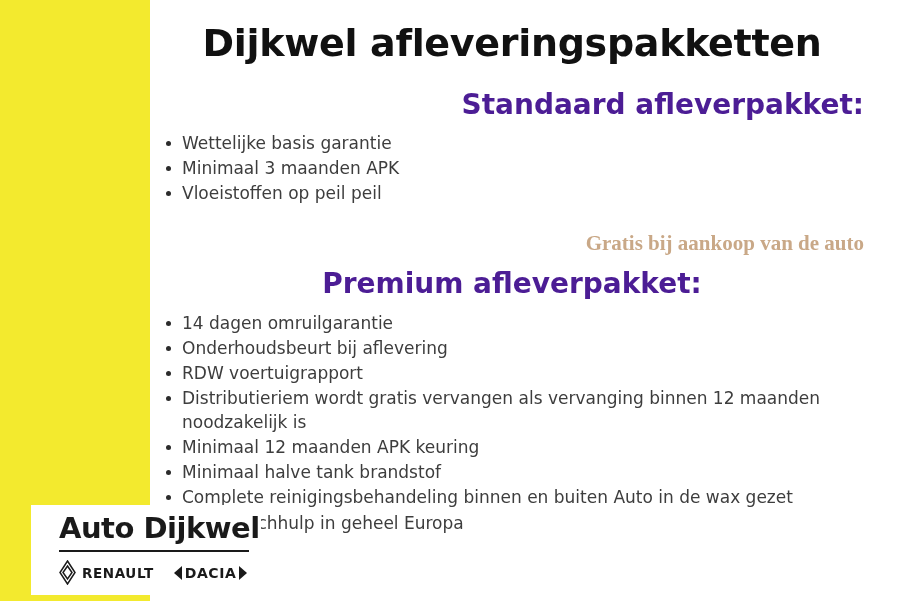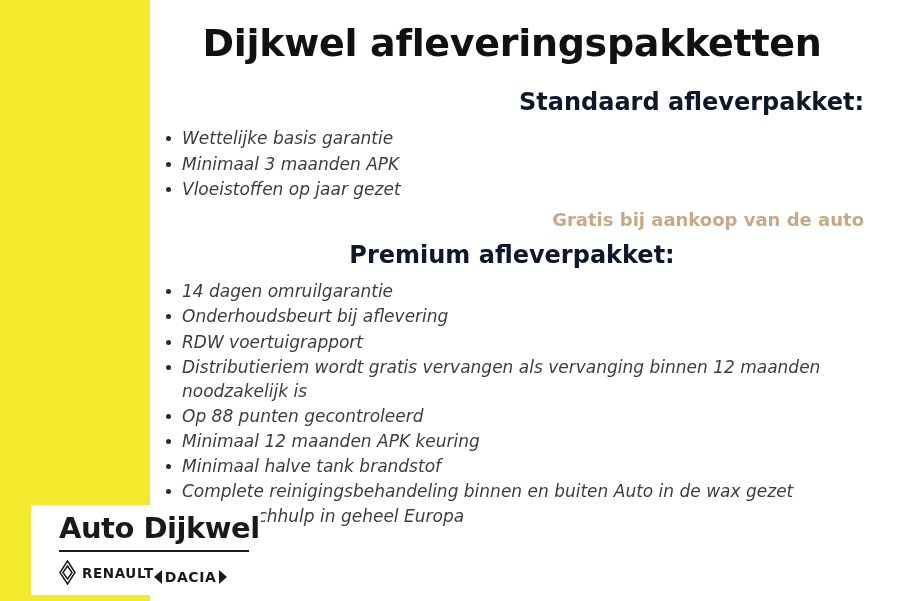--- a/index.html
+++ b/index.html
@@ -50,21 +50,22 @@
     white-space: nowrap;
   }
   .logo-rule {
     height: 2px;
     background: #1a1a1a;
     margin: 7px 0 8px 0;
     width: 100%;
   }
   .logo-brands {
     display: flex;
-    align-items: flex-end;
+    align-items: center;
+    gap: 20px;
   }
   .brand-renault {
     display: flex;
     align-items: center;
     gap: 6px;
   }
   .renault-diamond {
     width: 17px;
     height: 25px;
     flex: none;
@@ -114,35 +115,34 @@
     text-align: center;
     font-size: 38px;
     font-weight: bold;
     color: #111111;
     margin: 7px 0 0 0;
     line-height: 1.1;
     letter-spacing: -0.3px;
   }
   .section-heading {
     text-align: right;
-    font-size: 24px;
-    font-weight: bold;
-    color: #0f172a;
+    font-size: 28px;
+    font-weight: bold;
+    color: #4c1d95;
     margin: 24px 0 10px 0;
     line-height: 1.15;
   }
   .section-heading.premium {
     margin-top: 12px;
     text-align: center;
   }
   ul.feature-list {
     list-style: none;
     margin: 0;
     padding: 0;
-    font-style: italic;
   }
   ul.feature-list li {
     position: relative;
     padding-left: 22px;
     font-size: 17px;
     color: #3d3d3d;
     line-height: 1.42;
     margin: 0 0 1px 0;
   }
   ul.feature-list li::before {
@@ -156,55 +156,55 @@
     background: #2b2b2b;
   }
   .std-list {
     margin-left: 15px;
   }
   .prem-list {
     margin-left: 15px;
   }
   .gratis-line {
     text-align: right;
-    font-size: 18px;
+    font-size: 21px;
     font-weight: bold;
     color: #c9a887;
-    margin: 8px 0 0 0;
+    margin: 26px 0 0 0;
+    font-family: Liberation Serif, serif;
   }
 </style>
 </head>
 <body>
 
 <div class="page">
 
   <div class="yellow-band"></div>
 
   <div class="content">
 
     <h1 class="main-title">Dijkwel afleveringspakketten</h1>
 
     <h2 class="section-heading">Standaard afleverpakket:</h2>
 
     <ul class="feature-list std-list">
       <li>Wettelijke basis garantie</li>
       <li>Minimaal 3 maanden APK</li>
-      <li>Vloeistoffen op jaar gezet</li>
+      <li>Vloeistoffen op peil peil</li>
     </ul>
 
     <div class="gratis-line">Gratis bij aankoop van de auto</div>
 
     <h2 class="section-heading premium">Premium afleverpakket:</h2>
 
     <ul class="feature-list prem-list">
       <li>14 dagen omruilgarantie</li>
       <li>Onderhoudsbeurt bij aflevering</li>
       <li>RDW voertuigrapport</li>
       <li>Distributieriem wordt gratis vervangen als vervanging binnen 12 maanden noodzakelijk is</li>
-      <li>Op 88 punten gecontroleerd</li>
       <li>Minimaal 12 maanden APK keuring</li>
       <li>Minimaal halve tank brandstof</li>
       <li>Complete reinigingsbehandeling binnen en buiten Auto in de wax gezet</li>
       <li>1 jaar pechhulp in geheel Europa</li>
     </ul>
 
   </div>
 
   <div class="logo-block">
     <div class="logo-title">Auto Dijkwel</div>

